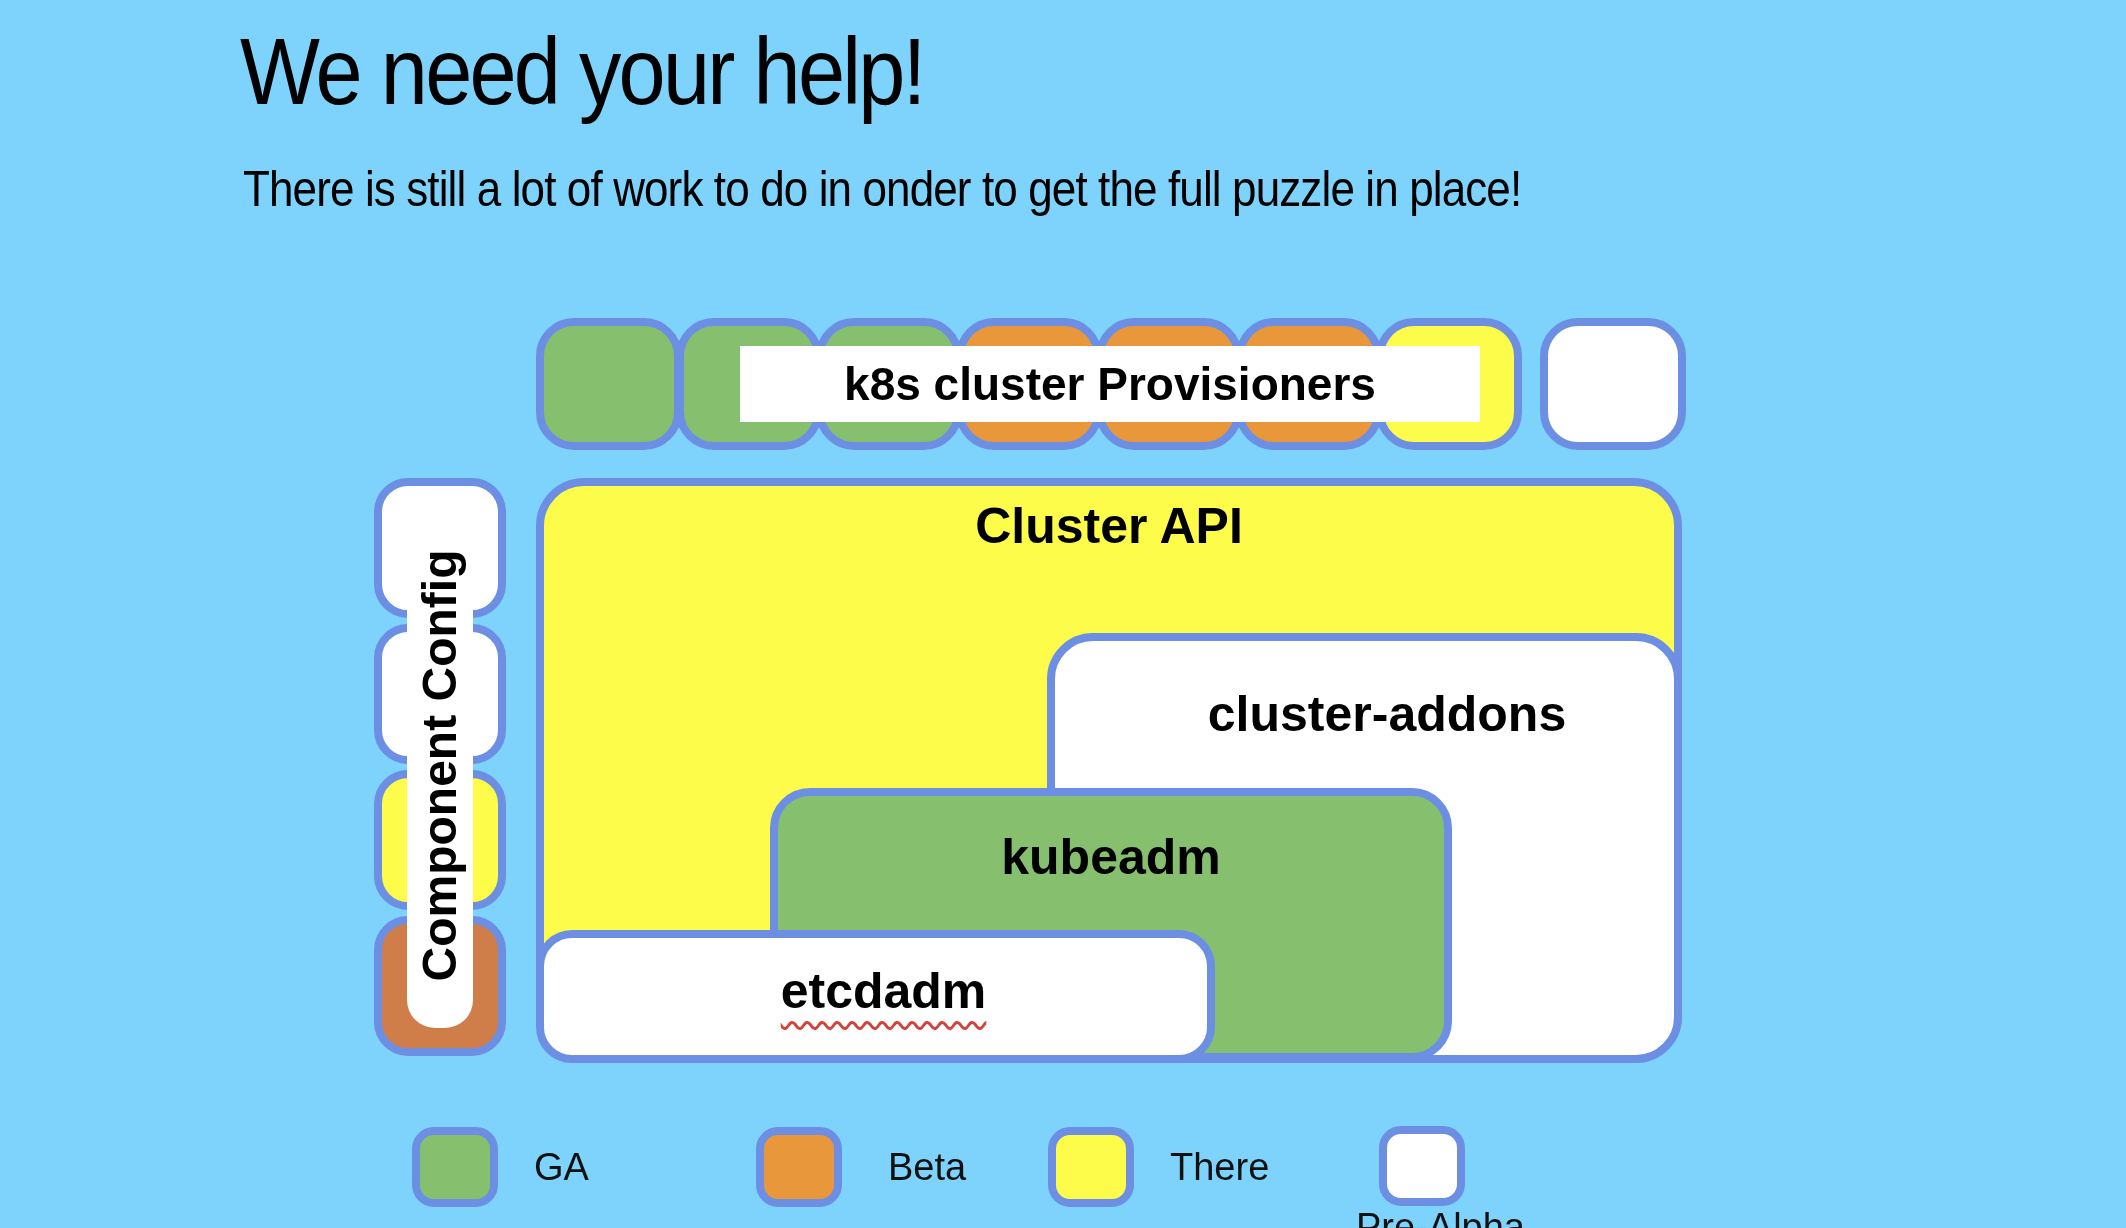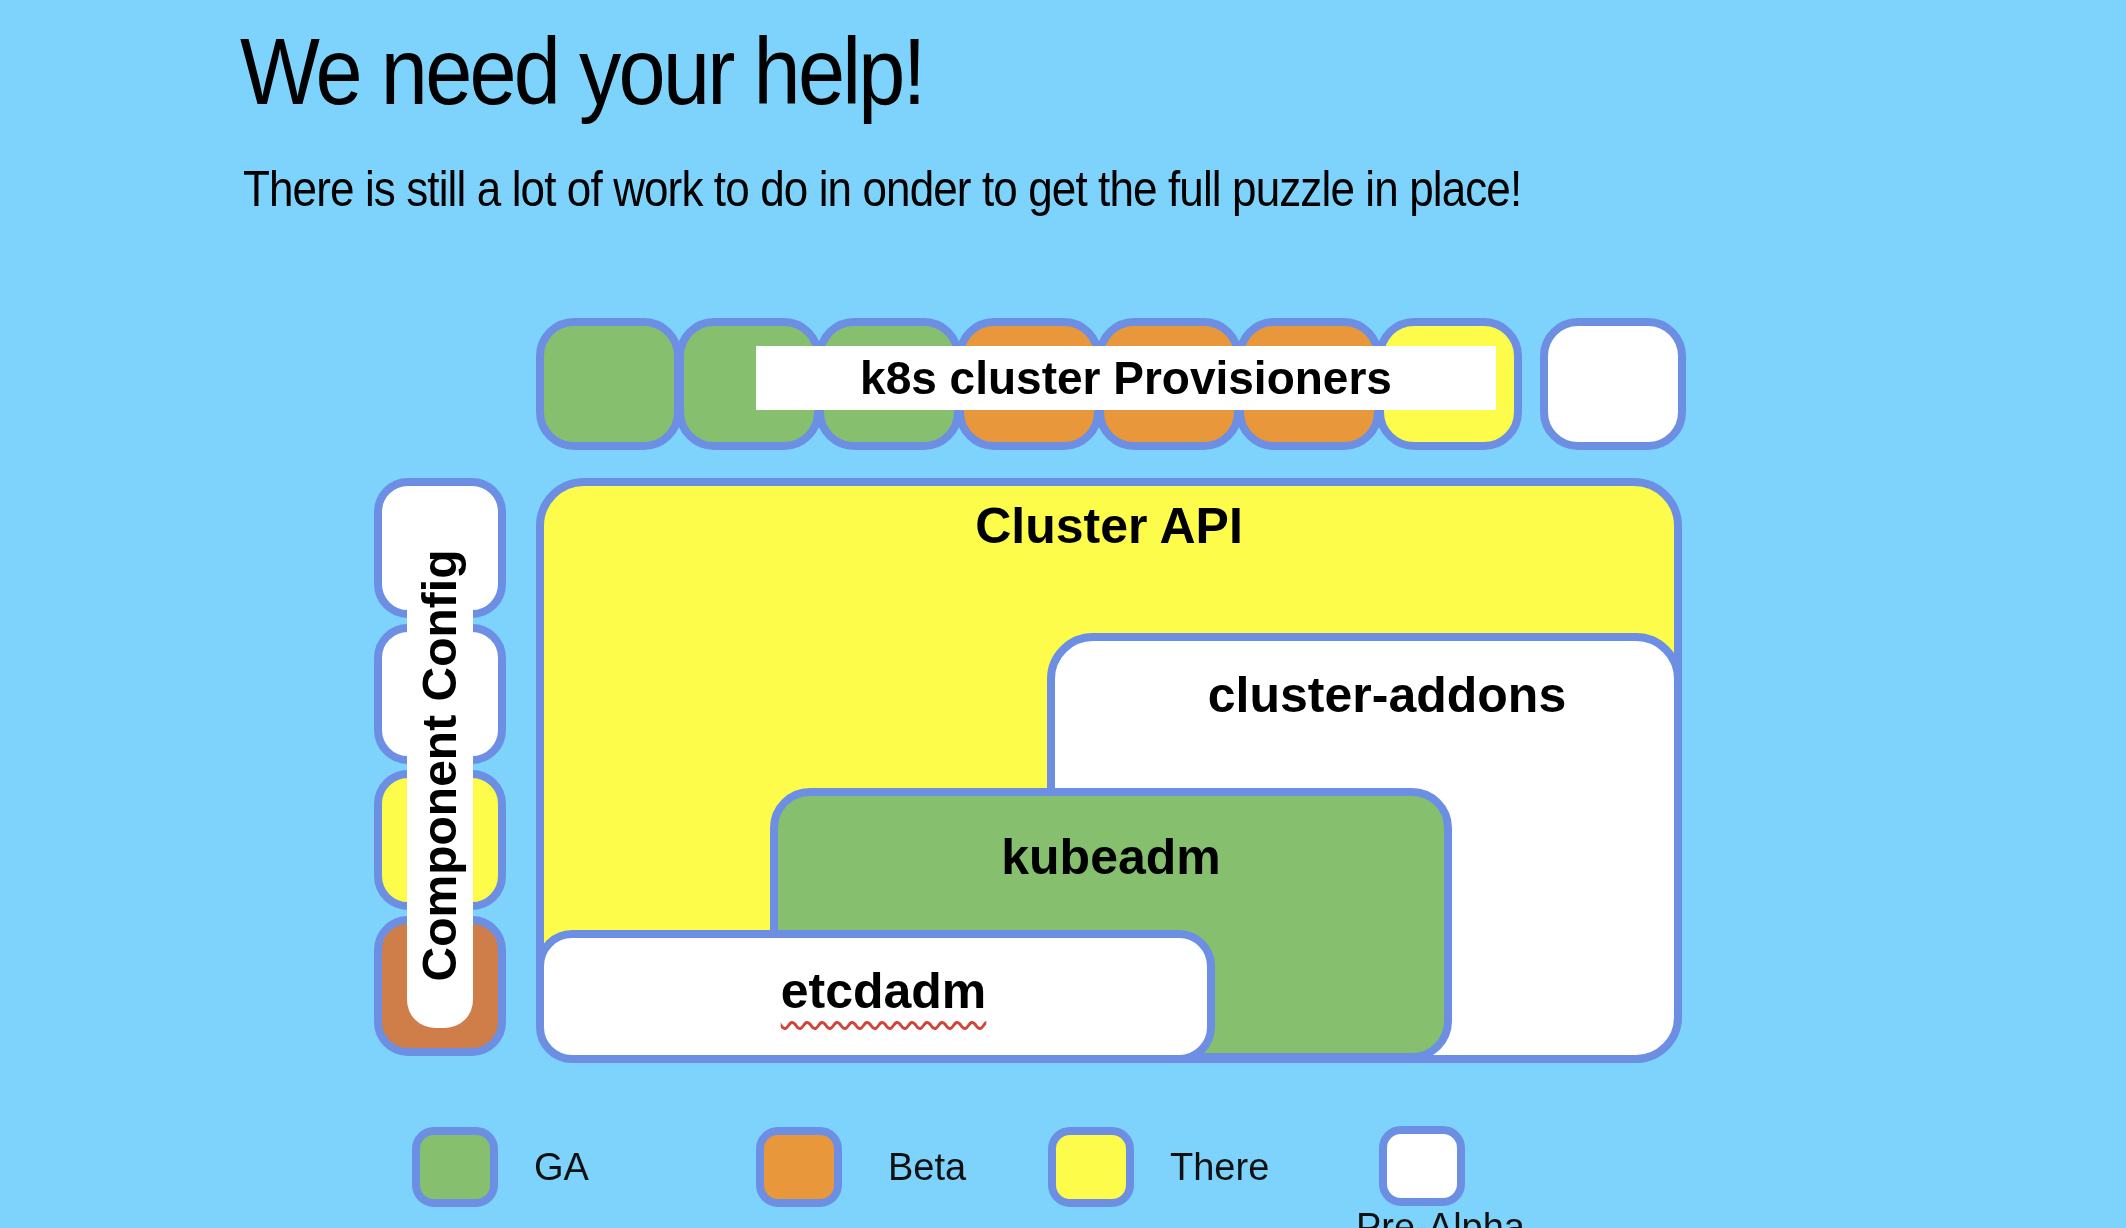--- a/index.html
+++ b/index.html
@@ -29,21 +29,21 @@
   .fill-green{background:var(--c-green);}
   .fill-orange{background:var(--c-orange);}
   .fill-dark-orange{background:var(--c-dark-orange);}
   .fill-yellow{background:var(--c-yellow);}
   .fill-white{background:var(--c-white);}
 
   
   .top-row{position:absolute;left:536px;top:318px;width:1160px;height:132px;}
   .top-row .sq{top:0;width:146px;height:132px;border-radius:38px;}
   .row-label{
-    position:absolute;left:220px;top:28px;width:740px;height:64px;z-index:10;
+    position:absolute;left:204px;top:28px;width:740px;height:76px;z-index:10;
     background:#fff;display:flex;align-items:center;justify-content:center;
     font-size:46px;font-weight:700;white-space:nowrap;
   }
 
   
   .left-col{position:absolute;left:374px;top:478px;width:132px;height:578px;}
   .left-col .sq{left:0;width:132px;height:140px;border-radius:34px;}
   .col-label{
     position:absolute;left:407px;top:502px;width:66px;height:526px;z-index:10;
     background:#fff;border-radius:28px;
@@ -58,21 +58,21 @@
   .block{
     position:absolute;box-sizing:border-box;
     border:8px solid var(--c-border-blue);
   }
   .block-title{
     text-align:center;font-size:50px;font-weight:700;white-space:nowrap;
   }
   .block-cluster-api{left:536px;top:478px;width:1146px;height:585px;border-radius:48px;z-index:1;}
   .block-cluster-api .block-title{margin-top:11px;}
   .block-cluster-addons{left:1047px;top:633px;width:635px;height:430px;border-radius:46px;z-index:2;}
-  .block-cluster-addons .block-title{margin-top:25px;padding-left:45px;}
+  .block-cluster-addons .block-title{margin-top:44px;padding-left:45px;}
   .block-kubeadm{left:770px;top:788px;width:682px;height:273px;border-radius:40px;z-index:3;}
   .block-kubeadm .block-title{margin-top:32px;}
   .block-etcdadm{left:536px;top:930px;width:679px;height:133px;border-radius:36px;z-index:4;}
   .block-etcdadm .block-title{margin-top:24px;}
   .squiggle{
     text-decoration-line:underline;
     text-decoration-style:wavy;
     text-decoration-color:var(--c-squiggle-red);
     text-decoration-thickness:3px;
     text-underline-offset:13px;

